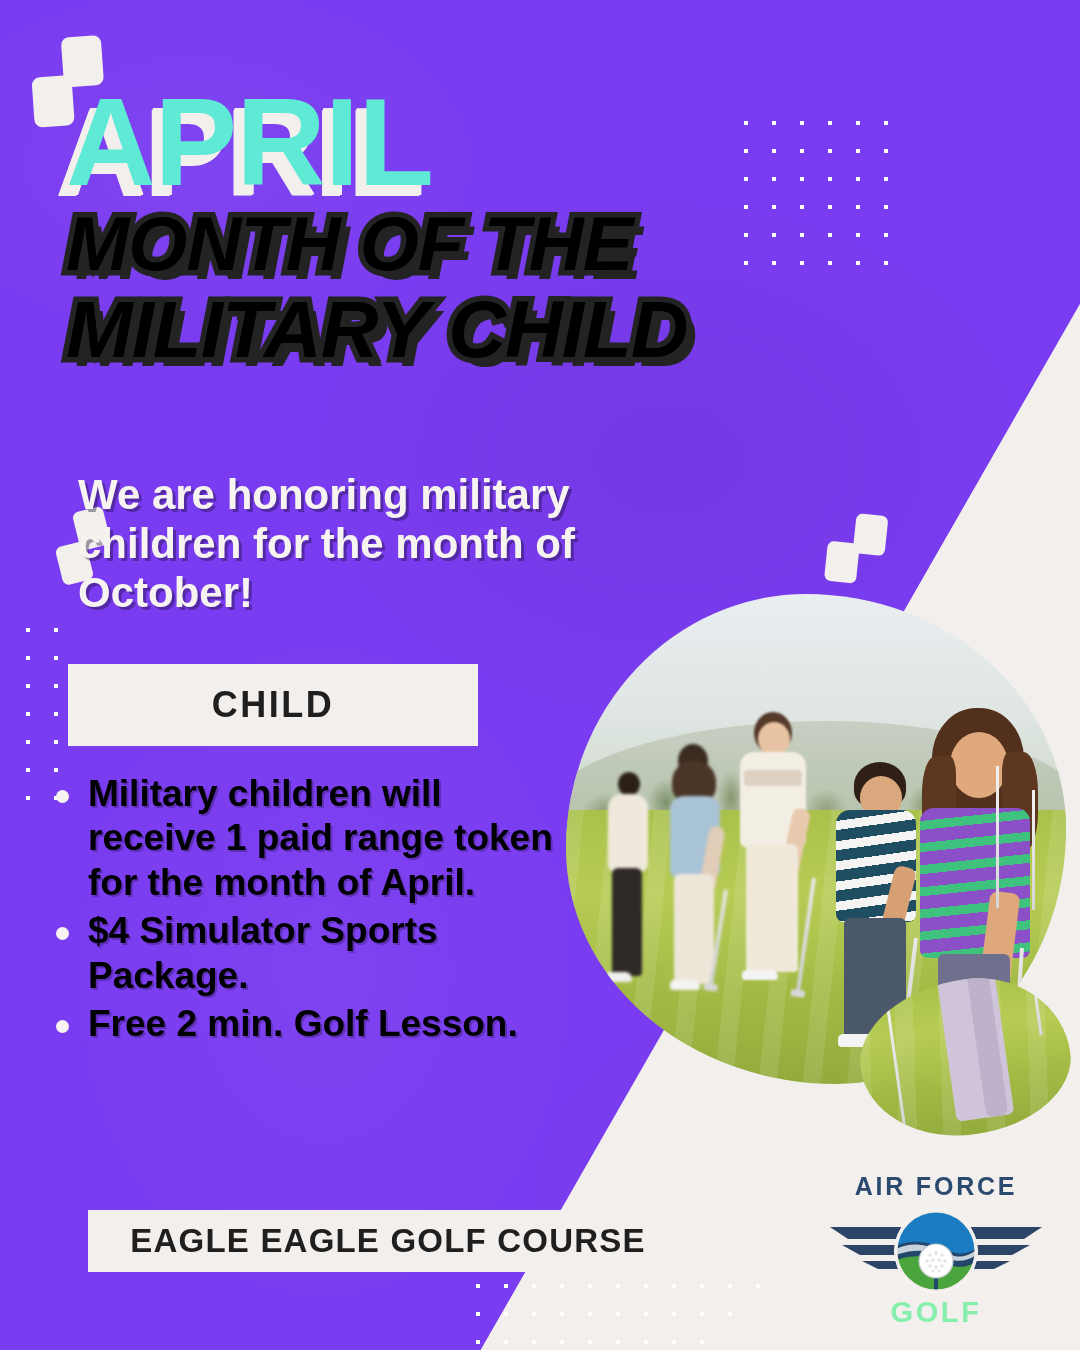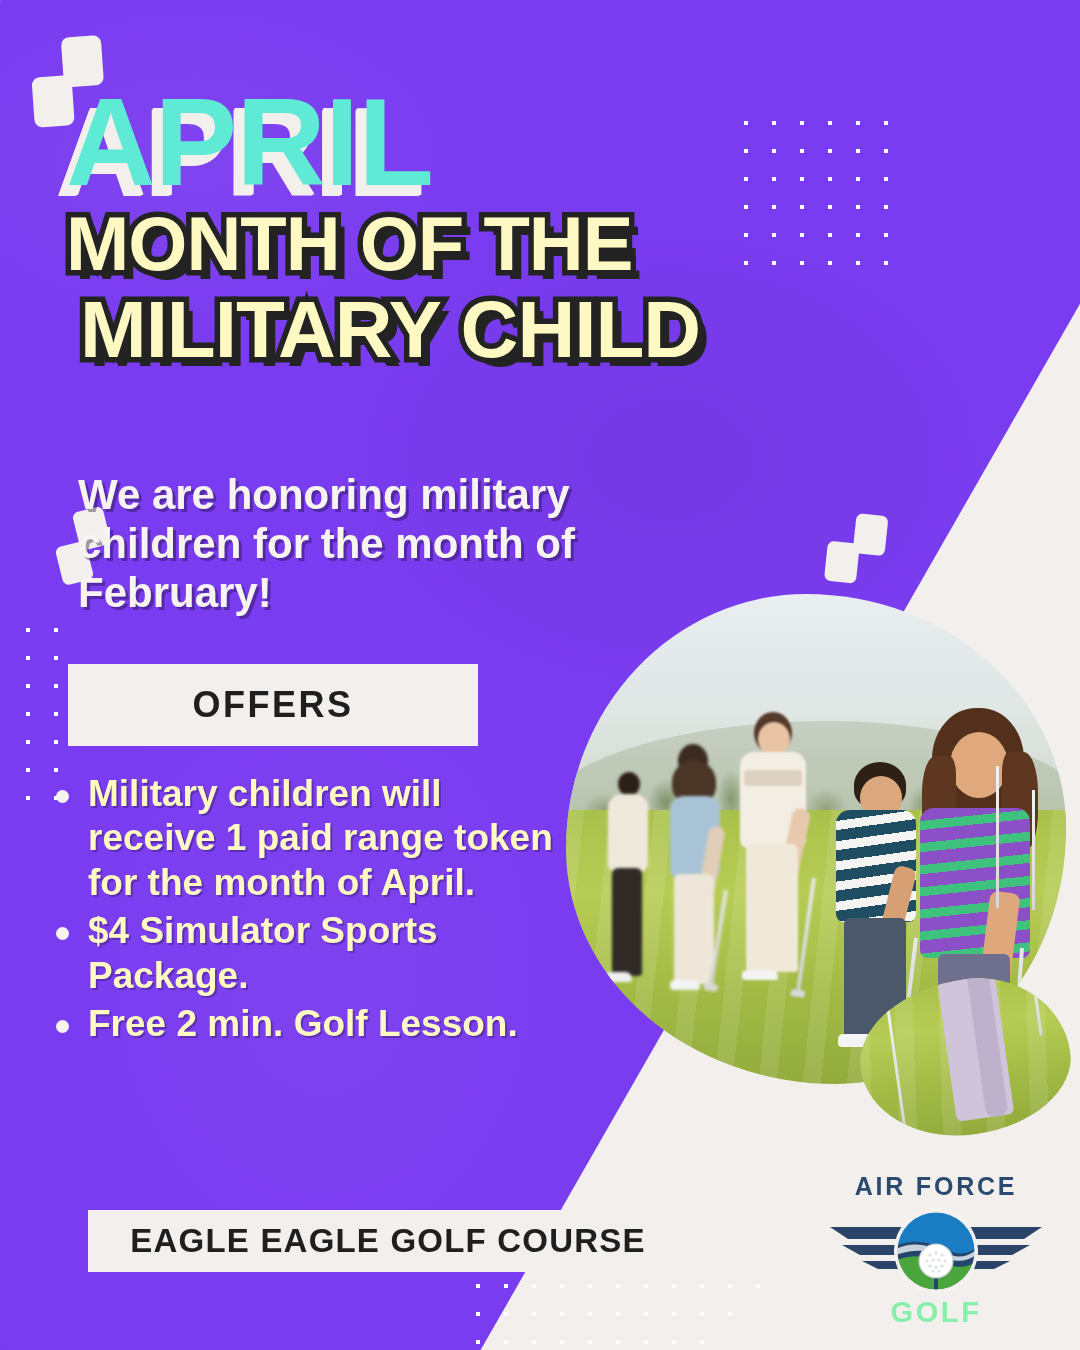--- a/index.html
+++ b/index.html
@@ -76,27 +76,28 @@
     text-shadow:
       -10px 10px 0 #f2efed,
       -11px 11px 0 #f2efed,
       -9px 9px 0 #f2efed,
       -10px 9px 0 #f2efed,
       -9px 10px 0 #f2efed;
     margin-bottom:6px;
   }
   
   .hl-outline {
-    color:#fef9c3;
+    color:#000000;
     -webkit-text-stroke: 11px #232323;
     paint-order: stroke fill;
     text-shadow: 9px 9px 0 #232323;
+    font-style: italic;
   }
   #hl-month { font-size:76px; margin-bottom:12px; }
-  #hl-child { font-size:80px;margin-left:14px; }
+  #hl-child { font-size:80px; }
 
   
   #subtitle {
     position:absolute; left:78px; top:470px; width:620px;
     font-size:42px; font-weight:bold; line-height:1.17;
     color:#f6f3f1;
     text-shadow: 3px 3px 0 rgba(20,10,45,.38);
     z-index:6;
   }
 
@@ -118,21 +119,21 @@
   #offers-list {
     position:absolute; left:44px; top:772px; width:520px;
     z-index:6;
     list-style:none;
   }
   #offers-list li {
     position:relative;
     padding-left:44px;
     margin-bottom:4px;
     font-size:37px; font-weight:bold; line-height:1.2;
-    color:#fef9c3;
+    color:#000000;
     text-shadow: 2px 2px 0 rgba(20,10,45,.30);
   }
   #offers-list li::before {
     content:"";
     position:absolute; left:12px; top:18px;
     width:13px; height:13px; border-radius:50%;
     background:#f6f3f1;
   }
 
   
@@ -355,24 +356,24 @@
       <div class="pole" style="left:182px; top:-4px; height:70px;"></div>
     </div>
   </div>
 
   <div id="headline">
     <div class="hl-line" id="hl-april">APRIL</div>
     <div class="hl-line hl-outline" id="hl-month">MONTH OF THE</div>
     <div class="hl-line hl-outline" id="hl-child">MILITARY CHILD</div>
   </div>
 
-  <div id="subtitle">We are honoring military children for the month of February!</div>
+  <div id="subtitle">We are honoring military children for the month of October!</div>
 
   <div id="offers-banner">
-    <span id="offers-label">OFFERS</span>
+    <span id="offers-label">CHILD</span>
   </div>
 
   <ul id="offers-list">
     <li>Military children will receive 1 paid range token for the month of April.</li>
     <li>$4 Simulator Sports Package.</li>
     <li>Free 2 min. Golf Lesson.</li>
   </ul>
 
   <div id="course-banner">
     <span id="course-label">EAGLE EAGLE GOLF COURSE</span>

